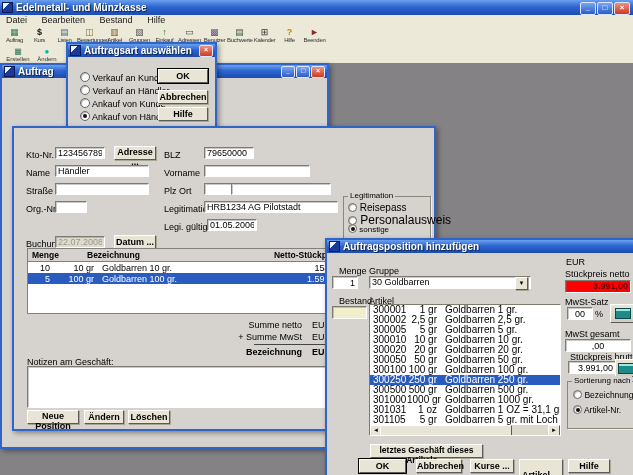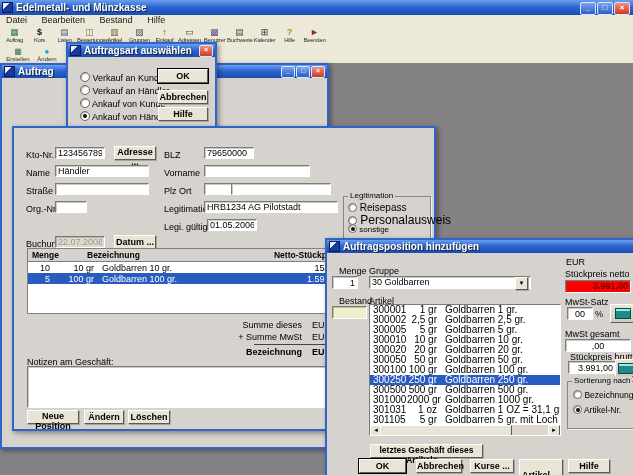--- a/index.html
+++ b/index.html
@@ -257,21 +257,21 @@
         <span class="cp">154,00</span>
       </div>
       <div class="trow sel">
         <span class="cm">5</span>
         <span class="ce">100 gr</span>
         <span class="cn">Goldbarren 100 gr.</span>
         <span class="cp">1.597,00</span>
       </div>
     </div>
 
-    <span class="sum-lab" style="left:198px;top:192px;">Summe dieses</span>
+    <span class="sum-lab" style="left:198px;top:192px;">Summe netto</span>
     <span class="lab" style="left:298px;top:192px;">EUR</span>
     <span class="sum-lab" style="left:198px;top:204px;">+ Summe MwSt</span>
     <span class="lab" style="left:298px;top:204px;">EUR</span>
     <span class="sep" style="left:240px;top:216px;width:92px;"></span>
     <span class="sum-lab" style="left:198px;top:219px;font-weight:bold;">Bezeichnung</span>
     <span class="lab" style="left:298px;top:219px;font-weight:bold;">EUR</span>
 
     <span class="lab" style="left:13px;top:229px;">Notizen am Geschäft:</span>
     <textarea class="inp" style="left: 13px; top: 238px; width: 388px; height: 40px; resize: none;"></textarea>
 
@@ -343,21 +343,21 @@
           <span class="aqt">250 gr</span>
           <span class="anm">Goldbarren 250 gr.</span>
         </div>
       <div class="arow">
           <span class="anr">300500</span>
           <span class="aqt">500 gr</span>
           <span class="anm">Goldbarren 500 gr.</span>
         </div>
       <div class="arow">
           <span class="anr">301000</span>
-          <span class="aqt">2000 gr</span>
+          <span class="aqt">1000 gr</span>
           <span class="anm">Goldbarren 1000 gr.</span>
         </div>
       <div class="arow">
           <span class="anr">301031</span>
           <span class="aqt">1 oz</span>
           <span class="anm">Goldbarren 1 OZ = 31,1 gr.</span>
         </div>
       <div class="arow">
           <span class="anr">301105</span>
           <span class="aqt">5 gr</span>

